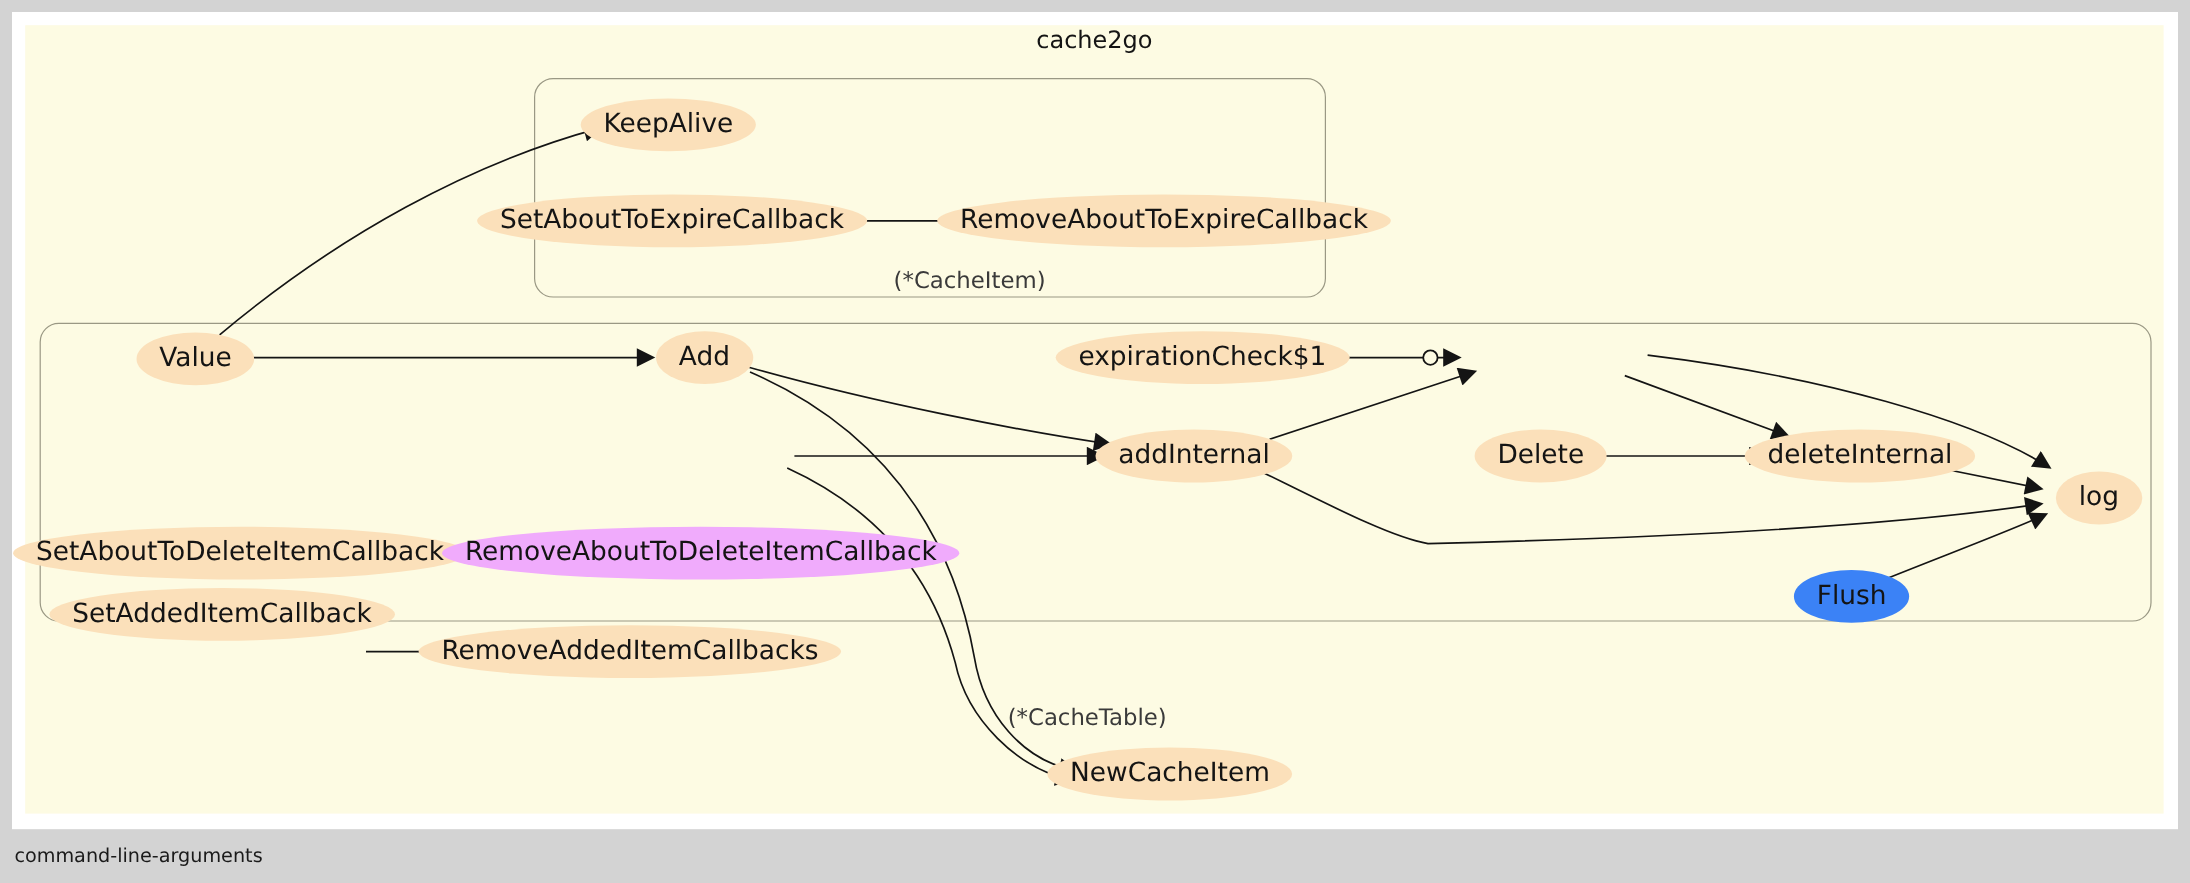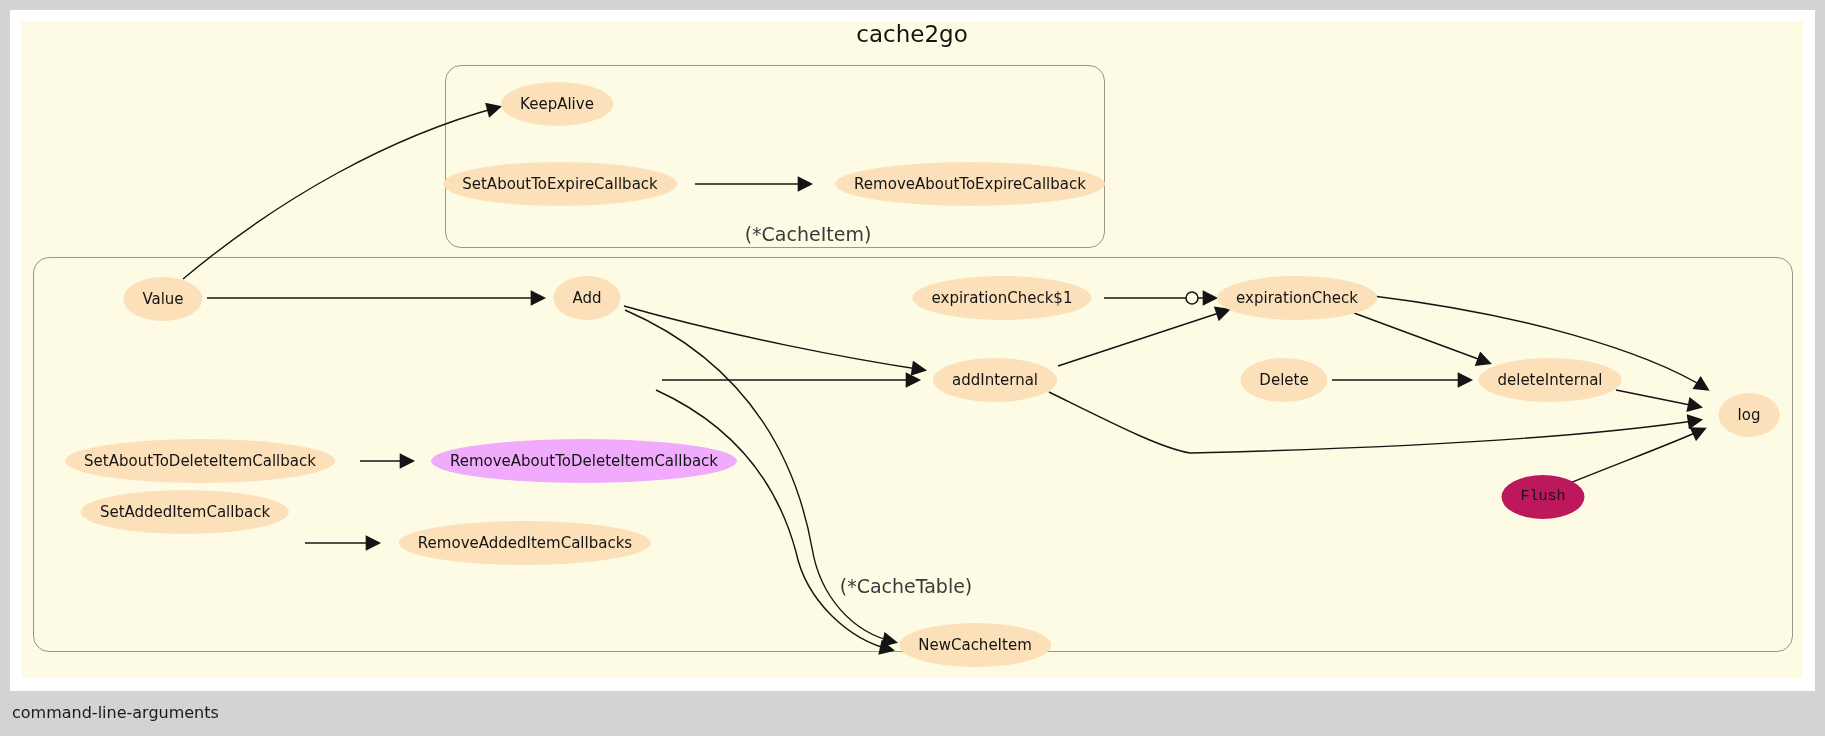--- a/index.html
+++ b/index.html
@@ -6,58 +6,58 @@
   body{
     width:1825px;height:736px;position:relative;overflow:hidden;
     background:#d3d3d3;
     font-family:"DejaVu Sans",sans-serif;
     color:#141414;
   }
   .page{position:absolute;left:10px;top:10px;width:1805px;height:681px;background:#ffffff;}
   .canvas{position:absolute;left:11px;top:11px;width:1782px;height:657px;background:#fdfbe3;}
   .gtitle{
     position:absolute;left:21px;top:21px;width:1782px;text-align:center;
-    font-size:23px;z-index:2;
+    font-size:20px;z-index:2;
   }
   .layer{position:absolute;left:0;top:0;width:1825px;height:736px;z-index:2;}
   .cluster{
     position:absolute;border:1.4px solid #9a9884;border-radius:16px;
     box-sizing:border-box;z-index:1;
   }
   .cluster-label{
     position:absolute;transform:translateX(-50%);
     font-size:19px;color:#3a3a3a;white-space:nowrap;
   }
   svg.edges{position:absolute;left:0;top:0;z-index:3;pointer-events:none;}
   .node{
     position:absolute;transform:translate(-50%,-50%);
     background:#fbe0ba;border-radius:50%;
     height:44px;line-height:44px;padding:0 19px;
-    font-size:15px;white-space:nowrap;text-align:right;
+    font-size:22px;white-space:nowrap;text-align:right;
     z-index:4;
   }
   .status{
     position:absolute;left:12px;top:703px;
     font-size:16px;color:#1a1a1a;z-index:5;
   }
 </style>
 </head>
 <body>
 
 <div class="page">
   <div class="canvas"></div>
 </div>
 
 <div class="gtitle">cache2go</div>
 
 <div class="layer">
     <div class="cluster" style="left: 445px; top: 65px; width: 660px; height: 183px; border-color: rgb(154, 152, 132);">
       <div class="cluster-label" style="left: 362px; top: 157px;">(*CacheItem)</div>
     </div>
-    <div class="cluster" style="left: 33px; top: 257px; width: 1760px; height: 395px; border-color: rgb(154, 152, 132);">
+    <div class="cluster" style="left: 33px; top: 269px; width: 1760px; height: 249px; border-color: rgb(154, 152, 132);">
       <div class="cluster-label" style="left: 872px; top: 317px;">(*CacheTable)</div>
     </div>
     <svg class="edges" width="1825" height="736">
       <defs>
         <marker id="arw" markerWidth="13" markerHeight="11" refX="8" refY="5" orient="auto" viewBox="0 0 10 10">
           <path d="M0,0 L10,5 L0,10 z" fill="#141414"></path>
         </marker>
       </defs>
       <path d="M 183,279 C 282,196 392,136 499,107" fill="none" stroke="#141414" stroke-width="1.4" marker-end="url(#arw)"></path>
       <path d="M 207,298 L 543,298" fill="none" stroke="#141414" stroke-width="1.4" marker-end="url(#arw)"></path>
@@ -77,26 +77,25 @@
       <path d="M 1570,483 C 1630,459 1678,441 1704,429" fill="none" stroke="#141414" stroke-width="1.4" marker-end="url(#arw)"></path>
       <path d="M 360,461 L 412,461" fill="none" stroke="#141414" stroke-width="1.4" marker-end="url(#arw)"></path>
       <path d="M 305,543 L 378,543" fill="none" stroke="#141414" stroke-width="1.4" marker-end="url(#arw)"></path>
     </svg>
     <div class="node" style="left: 557px; top: 104px; background: rgb(251, 224, 186);">KeepAlive</div>
     <div class="node" style="left: 560px; top: 184px; background: rgb(251, 224, 186);">SetAboutToExpireCallback</div>
     <div class="node" style="left: 970px; top: 184px; background: rgb(251, 224, 186);">RemoveAboutToExpireCallback</div>
     <div class="node" style="left: 163px; top: 299px; background: rgb(251, 224, 186);">Value</div>
     <div class="node" style="left: 587px; top: 298px; background: rgb(251, 224, 186);">Add</div>
     <div class="node" style="left: 1002px; top: 298px; background: rgb(251, 224, 186);">expirationCheck$1</div>
-    <div class="node" style="left: 1297px; top: 298px; background: rgb(251, 224, 186);">expirationCheck</div>
     <div class="node" style="left: 995px; top: 380px; background: rgb(251, 224, 186);">addInternal</div>
     <div class="node" style="left: 1284px; top: 380px; background: rgb(251, 224, 186);">Delete</div>
     <div class="node" style="left: 1550px; top: 380px; background: rgb(251, 224, 186);">deleteInternal</div>
     <div class="node" style="left: 1749px; top: 415px; background: rgb(251, 224, 186);">log</div>
     <div class="node" style="left: 200px; top: 461px; background: rgb(251, 224, 186);">SetAboutToDeleteItemCallback</div>
     <div class="node" style="left: 584px; top: 461px; background: #f0abfc;">RemoveAboutToDeleteItemCallback</div>
     <div class="node" style="left: 185px; top: 512px; background: rgb(251, 224, 186);">SetAddedItemCallback</div>
     <div class="node" style="left: 525px; top: 543px; background: rgb(251, 224, 186);">RemoveAddedItemCallbacks</div>
-    <div class="node" style="left: 1543px; top: 497px; background: #be185d; font-family: Liberation Mono, monospace;">Flush</div>
+    <div class="node" style="left: 1543px; top: 497px; background: #3b82f6;">Flush</div>
     <div class="node" style="left: 975px; top: 645px; background: rgb(251, 224, 186);">NewCacheItem</div>
   </div>
 
 <div class="status">command-line-arguments</div>
 
 </body></html>

